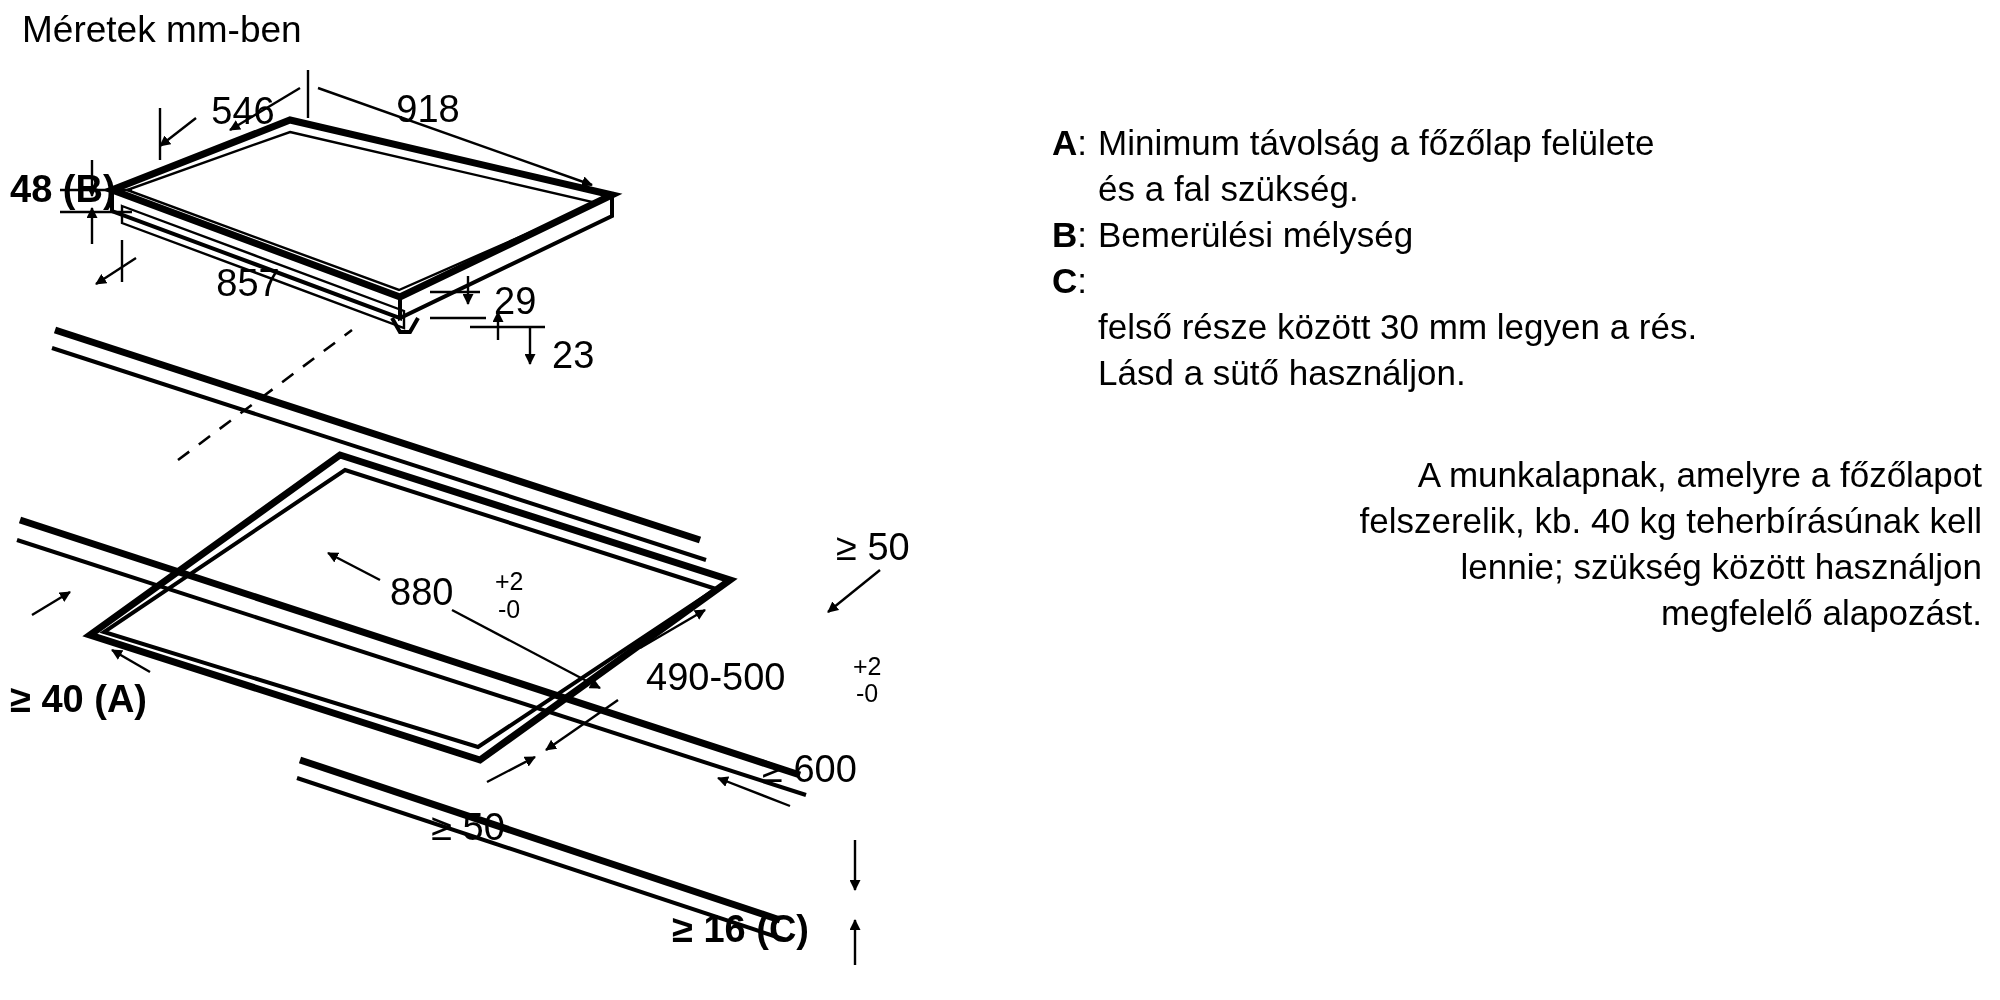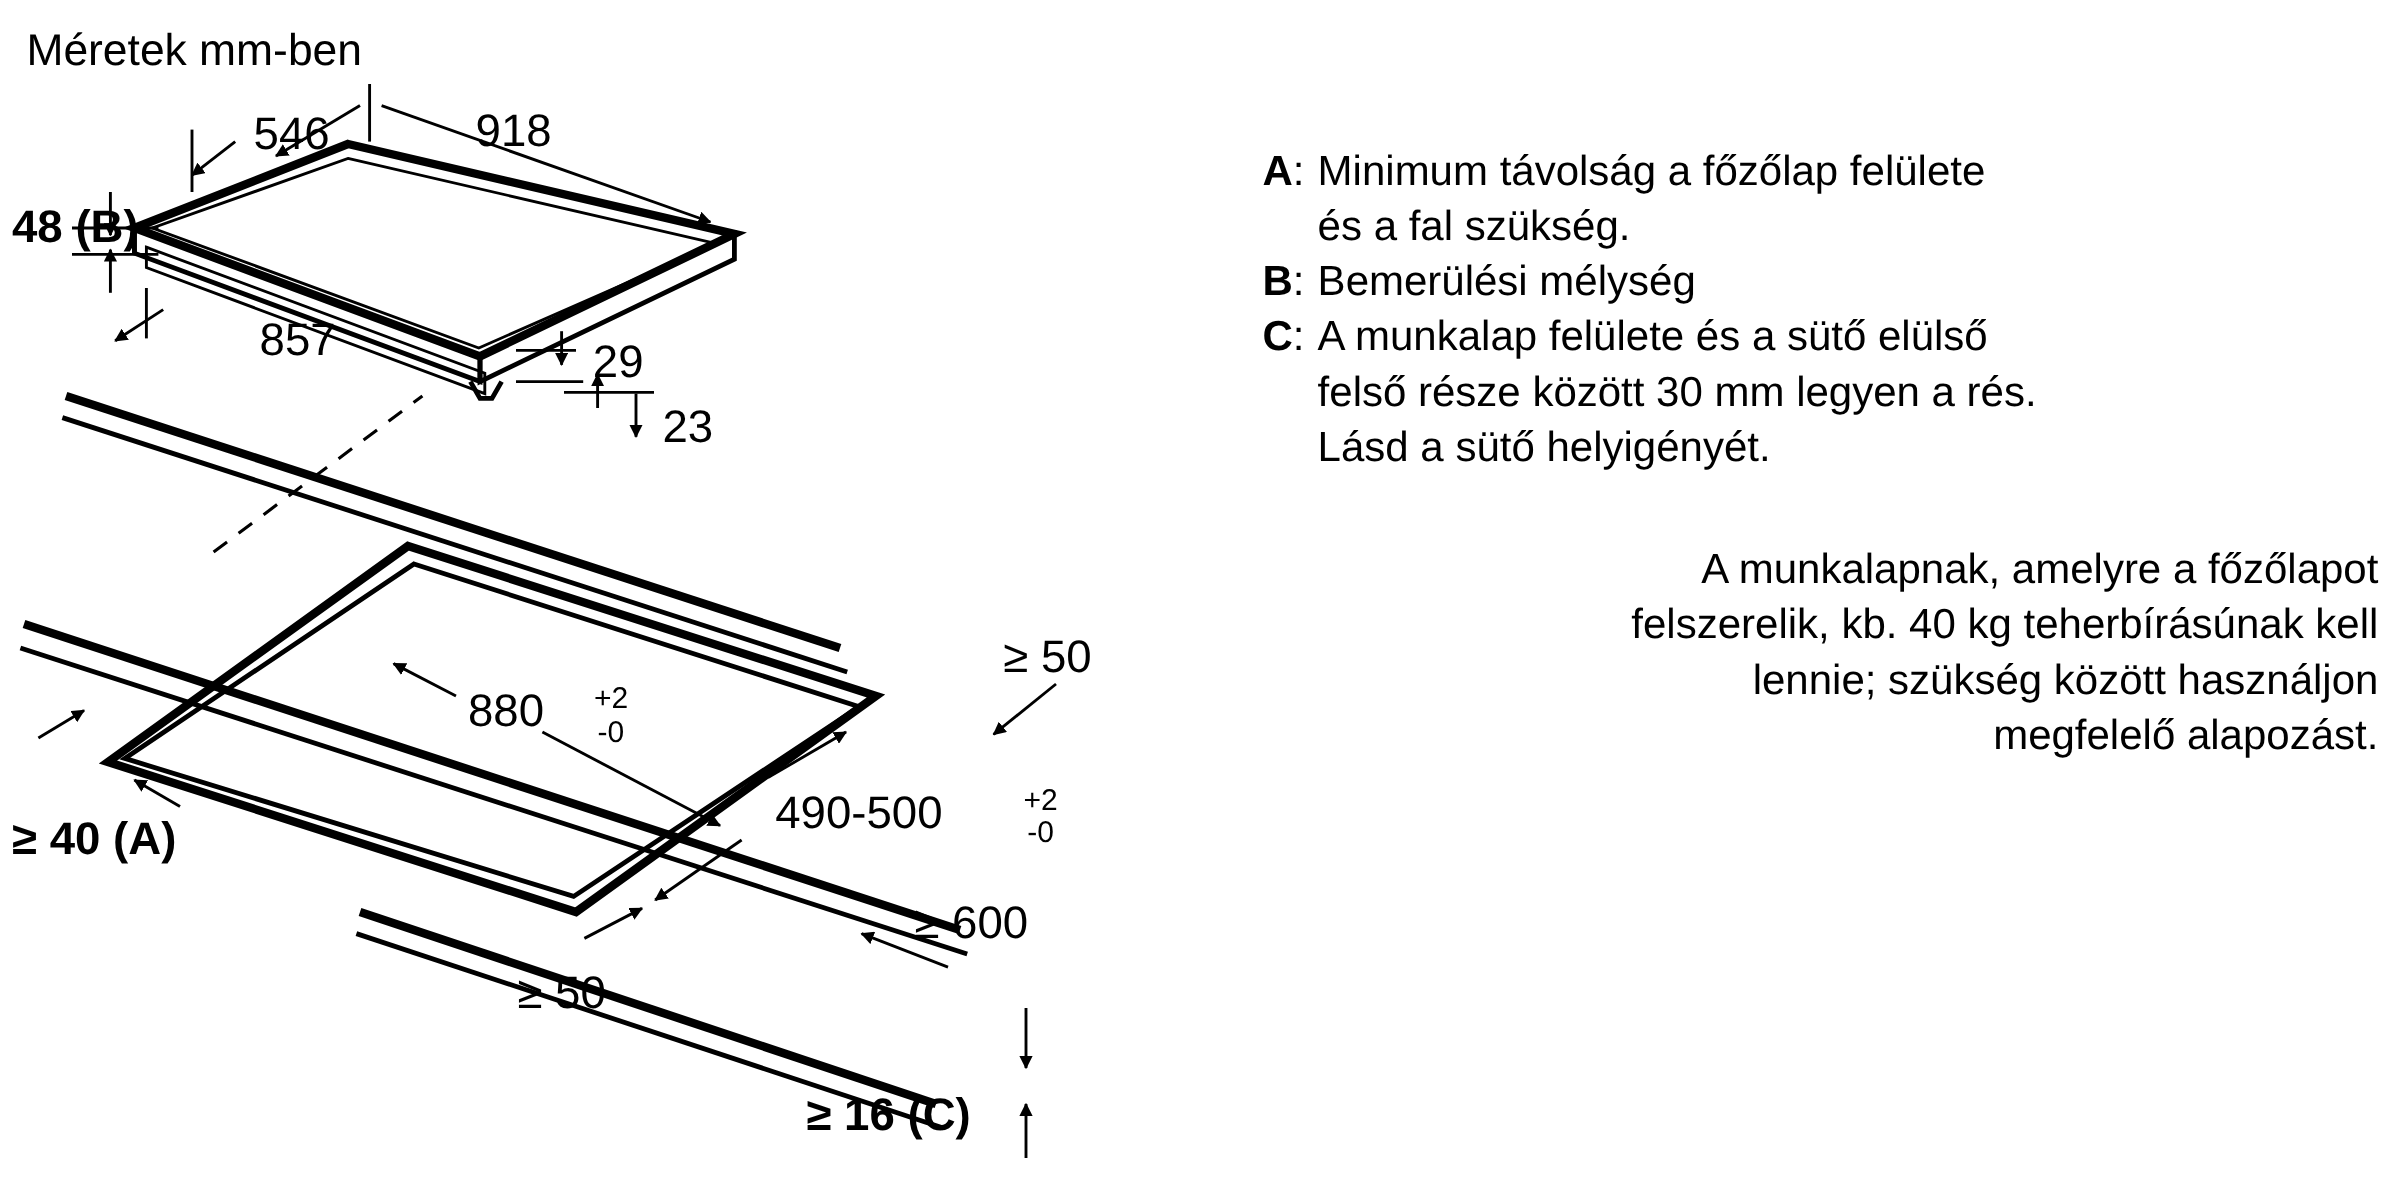--- a/index.html
+++ b/index.html
@@ -16,21 +16,21 @@
   }
   #root {
     position: relative;
     width: 2000px;
     height: 1000px;
   }
   
   .page-title {
     position: absolute;
     left: 22px;
-    top: 20px;
+    top: 8px;
     font-size: 37px;
     line-height: 44px;
     color: #000;
     white-space: nowrap;
   }
   
   #drawing {
     position: absolute;
     left: 0;
     top: 0;
@@ -259,23 +259,23 @@
         <span class="legend-colon">:</span>
         <span class="legend-text">
           <span>Bemerülési mélység</span>
         </span>
       </li>
 
       <li class="legend-item">
         <span class="legend-key">C</span>
         <span class="legend-colon">:</span>
         <span class="legend-text">
-          <span>A munkalap felülete és a sütő elülső</span><br>
+          <br>
           <span>felső része között 30 mm legyen a rés.</span><br>
-          <span>Lásd a sütő helyigényét.</span>
+          <span>Lásd a sütő használjon.</span>
         </span>
       </li>
 
     </ul>
 
     <div class="spacer-block"></div>
 
     <p class="paragraph">
       <span>A munkalapnak, amelyre a főzőlapot</span><br>
       <span>felszerelik, kb. 40 kg teherbírásúnak kell</span><br>

